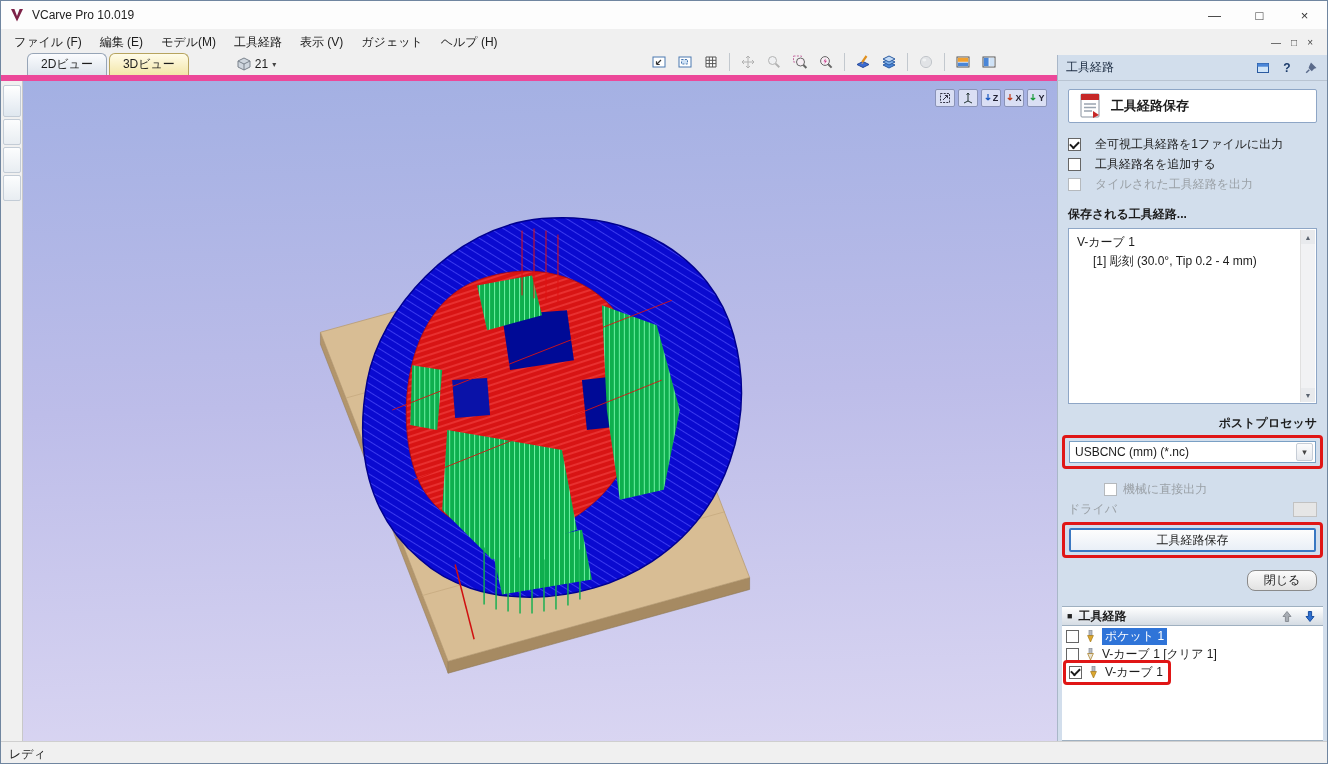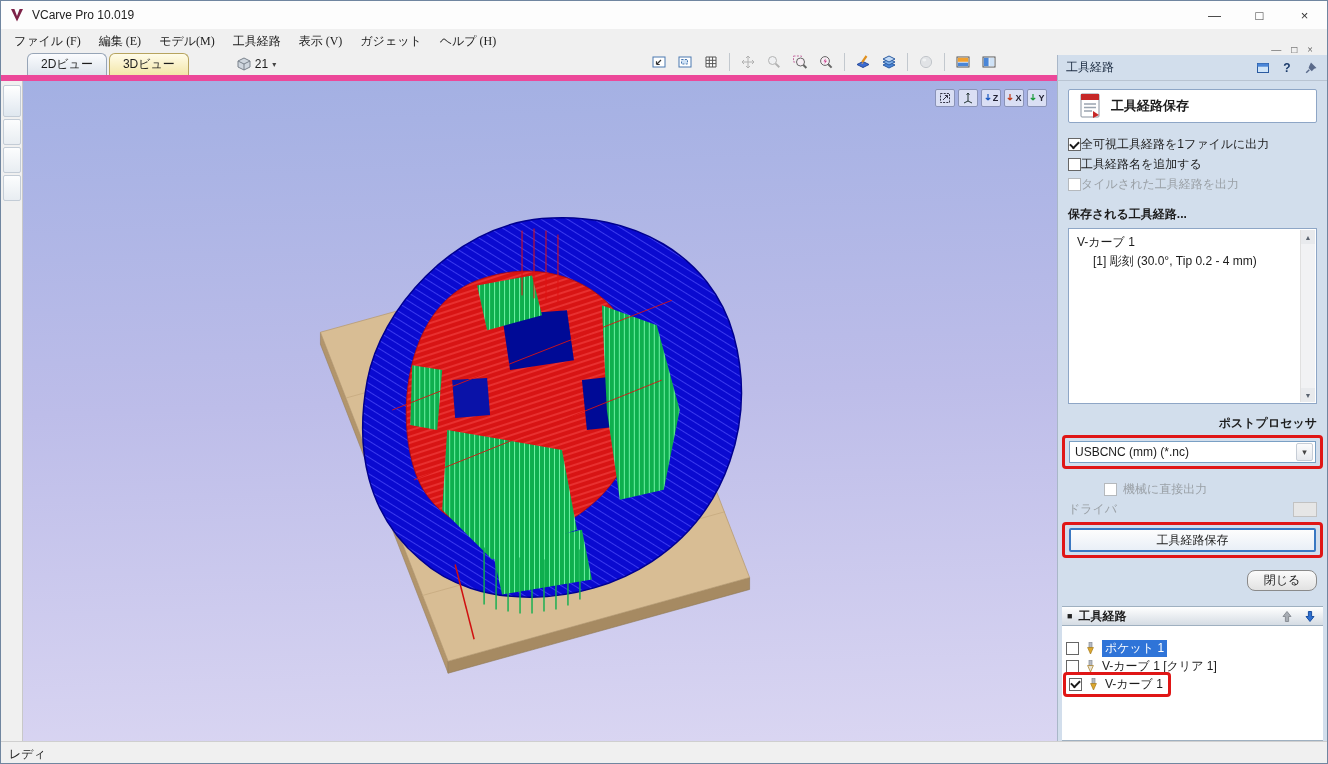--- a/index.html
+++ b/index.html
@@ -7,21 +7,21 @@
   body { font-family:"Liberation Sans", sans-serif; font-size:12px; color:#1c1c1c; background:#fff; }
   .window { position:absolute; inset:0; border:1px solid #7086a0; display:flex; flex-direction:column; background:#5eead4; }
 
   
   .titlebar { height:28px; background:#fdfdfd; display:flex; align-items:center; padding-left:8px; gap:7px; flex:0 0 auto; }
   .titlebar .title { font-size:12px; color:#222; }
   .win-controls { margin-left:auto; display:flex; height:100%; }
   .win-btn { width:45px; display:flex; align-items:center; justify-content:center; font-size:13px; color:#333; }
 
   
-  .menubar { height:26px; background:#f0f0f0; display:flex; align-items:flex-end; padding:0 4px; flex:0 0 auto;font-family:Liberation Serif, serif; }
+  .menubar { height:26px; background:#f0f0f0; display:flex; align-items:center; padding:0 4px; flex:0 0 auto; }
   .menu-item { padding:5px 9px; white-space:nowrap; }
   .mdi-controls { margin-left:auto; display:flex; gap:10px; padding-right:10px; font-size:10px; color:#444; }
   .mdi-controls span { cursor:default; }
 
   
   .tabrow { height:26px; display:flex; flex:0 0 auto; background:#f0f0f0; }
   .tabstrip { flex:1; display:flex; align-items:flex-end; padding-left:26px; border-bottom:6px solid #ec4899; }
   .tab { height:22px; padding:0 13px; display:flex; align-items:center; gap:4px; border:1px solid #97a5b7; border-bottom:none; border-radius:6px 6px 0 0; background:linear-gradient(#fbfcfe,#dde4ec); margin-right:2px; white-space:nowrap; }
   .tab.active { background:linear-gradient(#fffce9,#f3e6a9); border-color:#b7a45f; }
   .shade-select { display:flex; align-items:center; gap:4px; margin-left:42px; margin-bottom:3px; padding:1px 4px; }
@@ -47,21 +47,21 @@
   .vp-tools { position:absolute; top:8px; right:10px; display:flex; gap:3px; }
   .vp-btn { width:20px; height:18px; border:1px solid #8a93b8; background:rgba(235,238,250,.75); border-radius:2px; display:flex; align-items:center; justify-content:center; font-size:9px; color:#223; gap:1px; }
   .vp-btn .ax { font-weight:bold; font-size:9px; }
 
   
   .panel { width:270px; background:#d2deec; border-left:1px solid #a9b7c8; display:flex; flex-direction:column; padding:8px 10px 0; }
   .savecard { background:#fff; border:1px solid #8ea6c6; border-radius:2px; height:34px; display:flex; align-items:center; gap:9px; padding:0 9px; flex:0 0 auto; }
   .savecard .sc-title { font-weight:bold; font-size:13px; }
 
   .checks { margin-top:13px; display:flex; flex-direction:column; gap:3px; }
-  .checkrow { display:flex; align-items:center; gap:0; }
+  .checkrow { display:flex; align-items:center; gap:14px; }
   .cb { width:13px; height:13px; background:#fff; border:1px solid #666; display:flex; align-items:center; justify-content:center; flex:0 0 auto; }
   .cb.checked::after { content:""; width:7px; height:4px; border-left:2px solid #1a1a1a; border-bottom:2px solid #1a1a1a; transform:rotate(-45deg); margin-top:-2px; }
   .checkrow.disabled .cb { border-color:#b5b9bd; }
   .checkrow.disabled span { color:#9aa0a6; }
 
   .blabel { font-weight:bold; margin-top:13px; }
   .treebox { margin-top:5px; background:#fff; border:1px solid #8ea6c6; height:176px; position:relative; padding:5px 22px 4px 8px; flex:0 0 auto; }
   .tree-l2 { padding-left:16px; margin-top:2px; }
   .vscroll { position:absolute; top:1px; right:1px; bottom:1px; width:15px; background:#f1f2f4; border-left:1px solid #e0e0e0; }
   .sarrow { position:absolute; left:0; width:14px; height:14px; display:flex; align-items:center; justify-content:center; font-size:7px; color:#5a6470; background:#e8eaed; }
@@ -77,21 +77,21 @@
   .mini-box { margin-left:auto; width:24px; height:15px; background:#e6e6e6; border:1px solid #c2c2c2; }
 
   .savebtn { width:100%; height:24px; background:linear-gradient(#fdfdfd,#e9eff7); border:2px solid #3a78c2; border-radius:2px; display:flex; align-items:center; justify-content:center; }
   .closebtn { margin:12px 0 0 auto; width:70px; height:21px; background:linear-gradient(#fbfbfb,#e2e2e2); border:1px solid #8a8a8a; border-radius:8px; display:flex; align-items:center; justify-content:center; flex:0 0 auto; }
 
   .tp-section { margin:15px -6px 0; flex:1; display:flex; flex-direction:column; min-height:0; }
   .tp-header { height:20px; background:linear-gradient(#ffffff,#d5dce4); border-top:1px solid #9fb0c0; border-bottom:1px solid #9fb0c0; display:flex; align-items:center; gap:6px; padding:0 5px; font-weight:bold; flex:0 0 auto; }
   .tp-header .bullet { font-size:9px; color:#222; }
   .tp-header .sp { flex:1; }
   .arr-btn { width:17px; height:16px; display:flex; align-items:center; justify-content:center; }
-  .tp-list { flex:1; background:#fff; border-bottom:1px solid #9fb0c0; padding:13px 4px; overflow:hidden; }
+  .tp-list { flex:1; background:#fff; border-bottom:1px solid #9fb0c0; padding:1px 4px; overflow:hidden; }
   .tp-row { display:flex; align-items:center; gap:5px; height:18px; }
   .tp-row .sel { background:#2f74d8; color:#fff; padding:0 3px; }
   .redbox-sm { display:inline-flex; align-items:center; gap:5px; border:3px solid #e01616; border-radius:4px; padding:1px 5px 1px 3px; margin-left:-3px; }
 
   
   .statusbar { height:22px; background:#f0f0f0; border-top:1px solid #cfcfcf; display:flex; align-items:flex-end; padding:0 8px; flex:0 0 auto; }
 </style>
 </head>
 <body>
 

